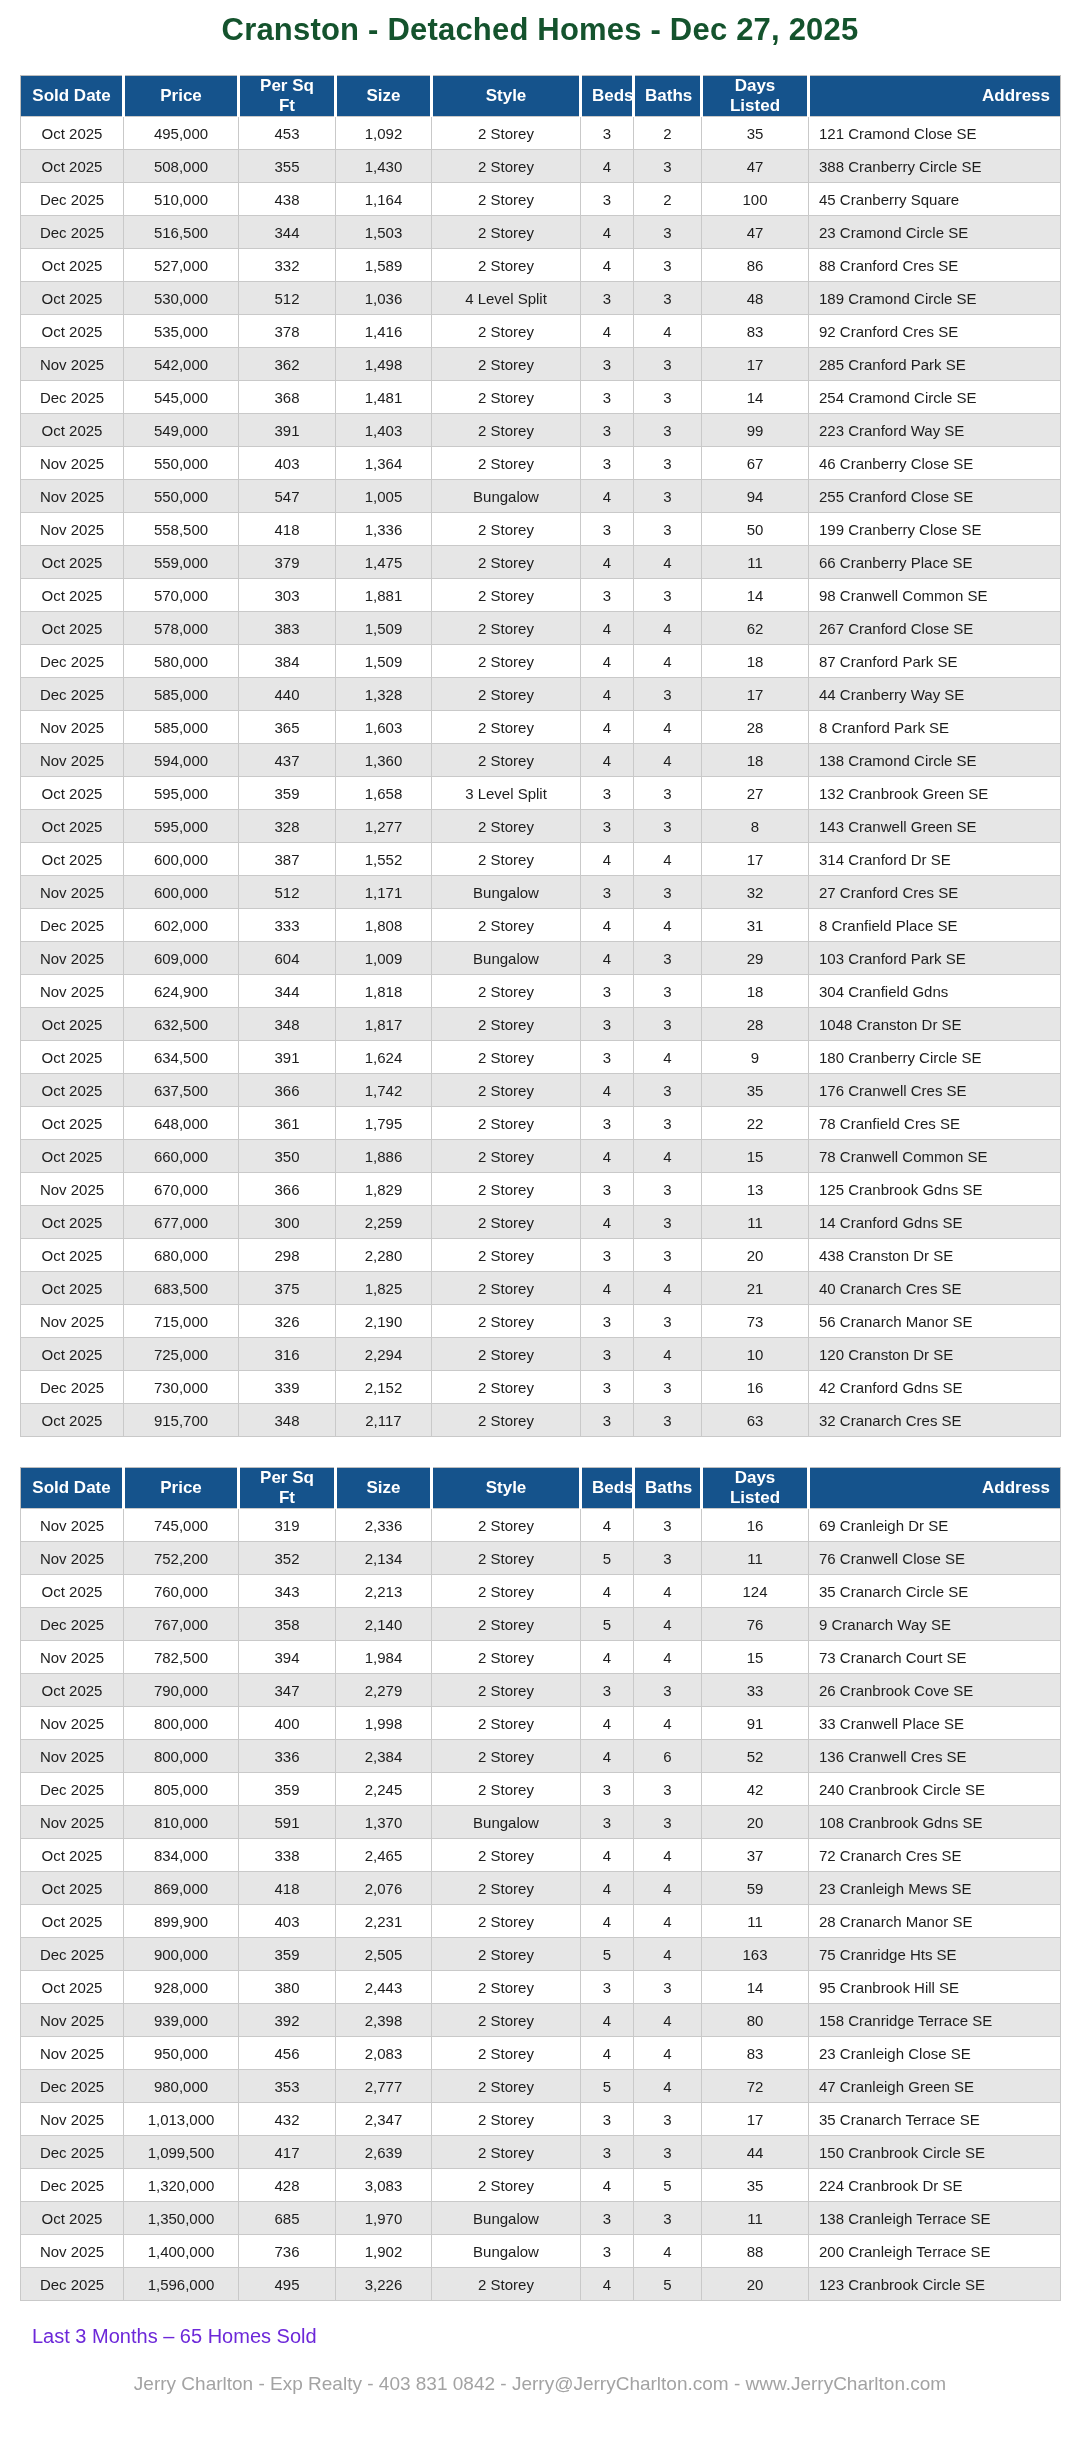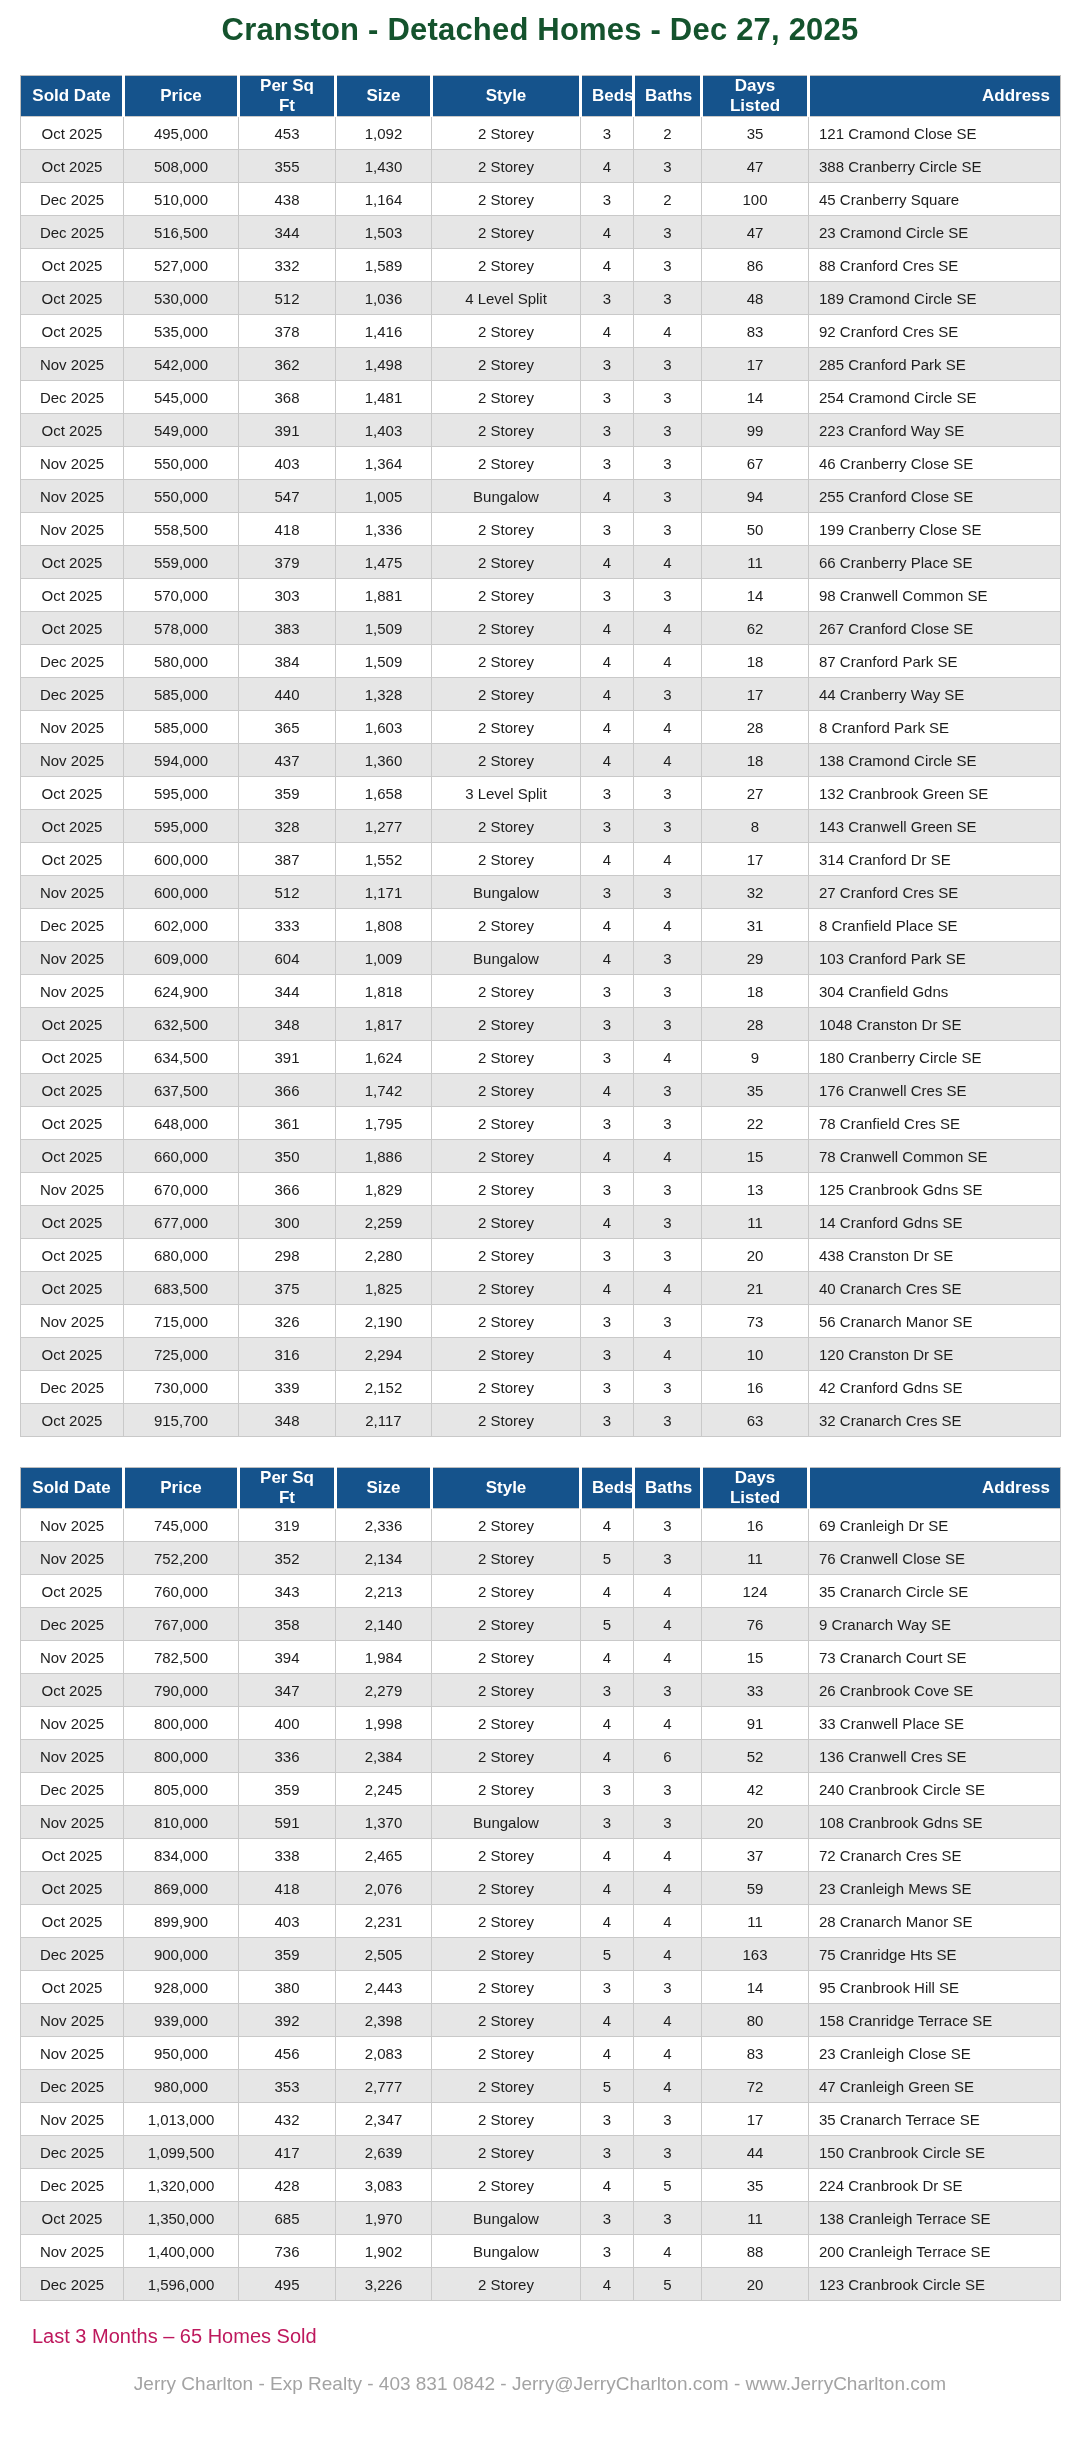--- a/index.html
+++ b/index.html
@@ -27,21 +27,21 @@
     height:32px; padding:0 4px;
     font-size:15px; color:#1d1d1d; text-align:center;
     border:1px solid #c9c9c9;
     background:#ffffff;
     overflow:hidden; white-space:nowrap;
   }
   table.data-table td.addr { text-align:left; padding-left:10px; }
   table.data-table tbody tr:nth-child(even) td { background:#e6e6e6; }
   .summary {
     margin:20px 0 0 32px;
-    color:#be185d; font-size:20px; line-height:30px;
+    color:#6d28d9; font-size:20px; line-height:30px;
   }
   .footer {
     margin-top:22px; padding-bottom:14px;
     text-align:center; color:#a3a3a3; font-size:19px;
   }
 </style>
 </head>
 <body>
 
 <div class="page-title">Cranston - Detached Homes - Dec 27, 2025</div>

